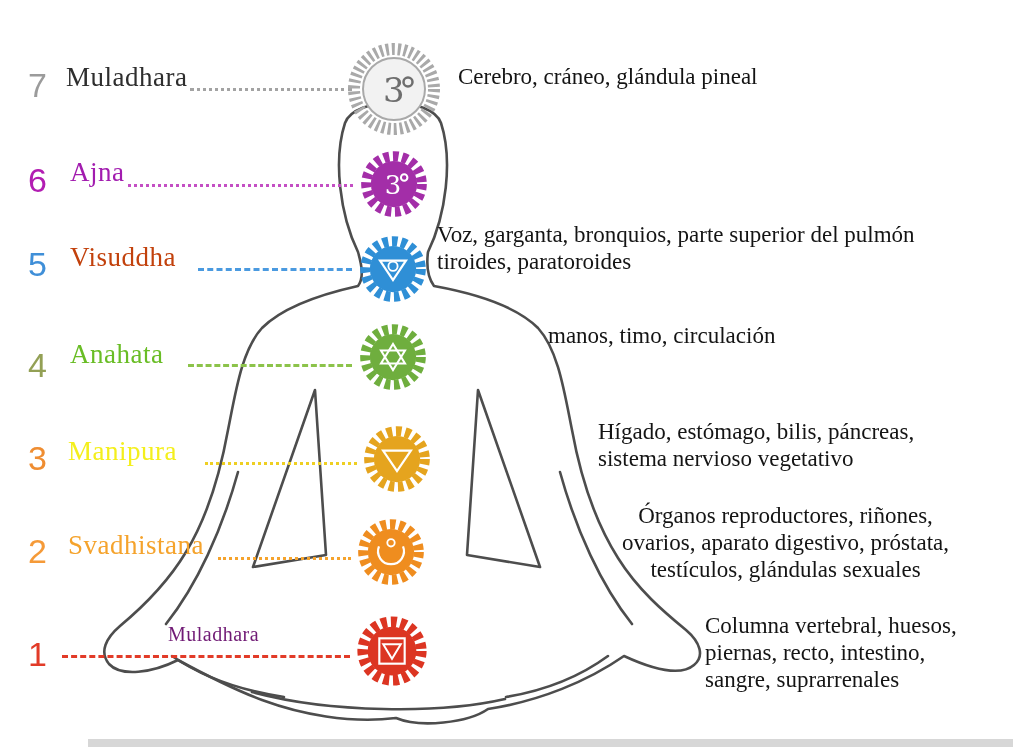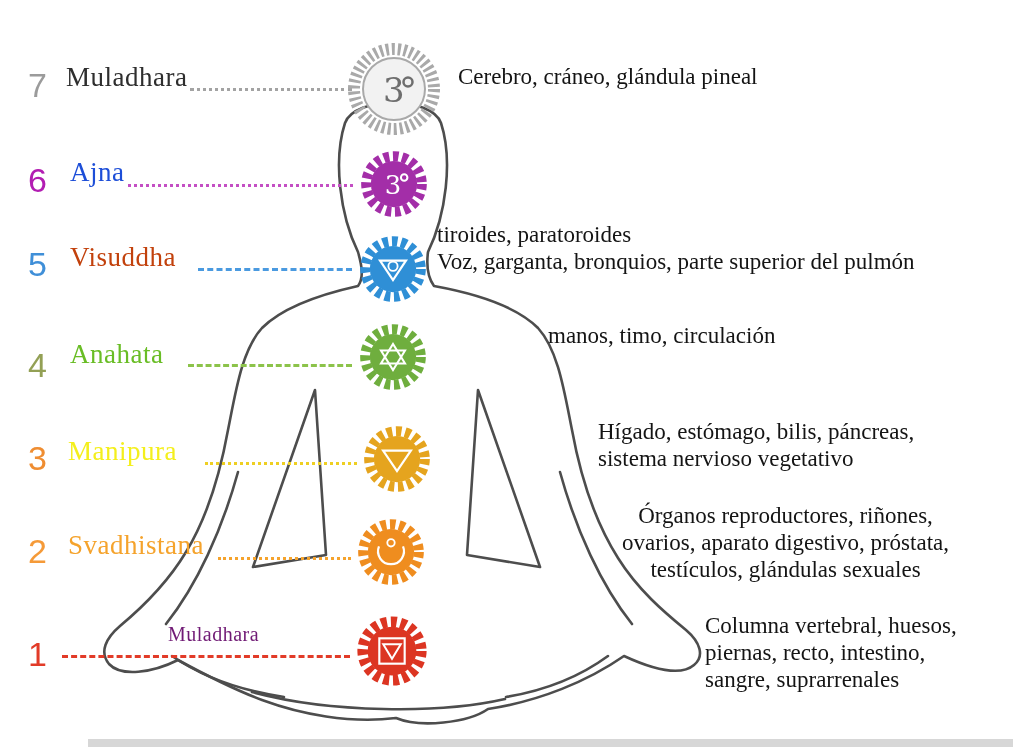--- a/index.html
+++ b/index.html
@@ -79,33 +79,33 @@
 
   <div class="abs num" style="left: 28px; top: 68px; color: rgb(155, 155, 155);">7</div>
   <div class="abs num" style="left: 28px; top: 163px; color: rgb(178, 29, 178);">6</div>
   <div class="abs num" style="left: 28px; top: 247px; color: rgb(63, 143, 216);">5</div>
   <div class="abs num" style="left: 28px; top: 348px; color: rgb(147, 160, 85);">4</div>
   <div class="abs num" style="left: 28px; top: 441px; color: rgb(239, 141, 49);">3</div>
   <div class="abs num" style="left: 28px; top: 534px; color: rgb(245, 154, 56);">2</div>
   <div class="abs num" style="left: 28px; top: 637px; color: rgb(226, 59, 40);">1</div>
 
   <div class="abs cname" style="left: 66px; top: 64px; color: rgb(46, 46, 46);">Muladhara</div>
-  <div class="abs cname" style="left: 70px; top: 159px; color: #1d4ed8; text-align: center;">Ajna</div>
+  <div class="abs cname" style="left: 70px; top: 159px; color: #a21caf; text-align: center;">Ajna</div>
   <div class="abs cname" style="left: 70px; top: 244px; color: #c2410c;">Visuddha</div>
   <div class="abs cname" style="left: 70px; top: 341px; color: rgb(105, 189, 37);">Anahata</div>
   <div class="abs cname" style="left: 68px; top: 438px; color: rgb(244, 239, 28);">Manipura</div>
   <div class="abs cname" style="left: 68px; top: 532px; color: rgb(245, 163, 44);">Svadhistana</div>
   <div class="abs cname" style="left: 168px; top: 624px; font-size: 20px; color: #701a75;">Muladhara</div>
 
   <div class="abs desc" style="left:458px;top:63px;">
       <span>Cerebro, cráneo, glándula pineal</span>
     </div>
   <div class="abs desc" style="left:437px;top:221px;">
+    <span>Voz, garganta, bronquios, parte superior del pulmón</span>
     <span>tiroides, paratoroides</span>
-    <span>Voz, garganta, bronquios, parte superior del pulmón</span>
   </div>
   <div class="abs desc" style="left:548px;top:322px;">
     <span>manos, timo, circulación</span>
   </div>
   <div class="abs desc" style="left:598px;top:418px;">
     <span>Hígado, estómago, bilis, páncreas,</span>
     <span>sistema nervioso vegetativo</span>
   </div>
   <div class="abs desc" style="left:622px;top:502px;text-align:center;">
     <span>Órganos reproductores, riñones,</span>

